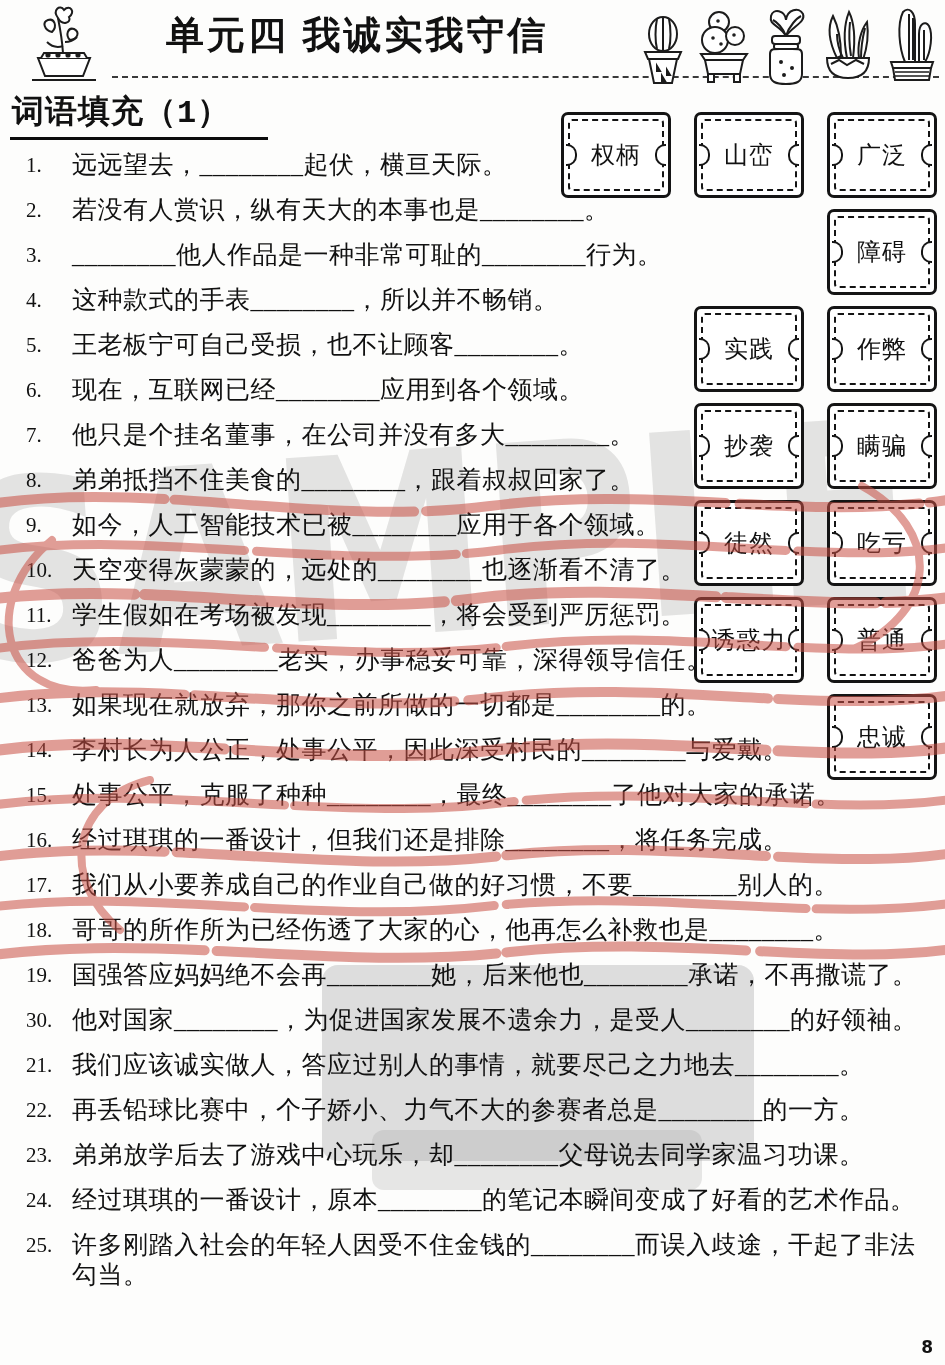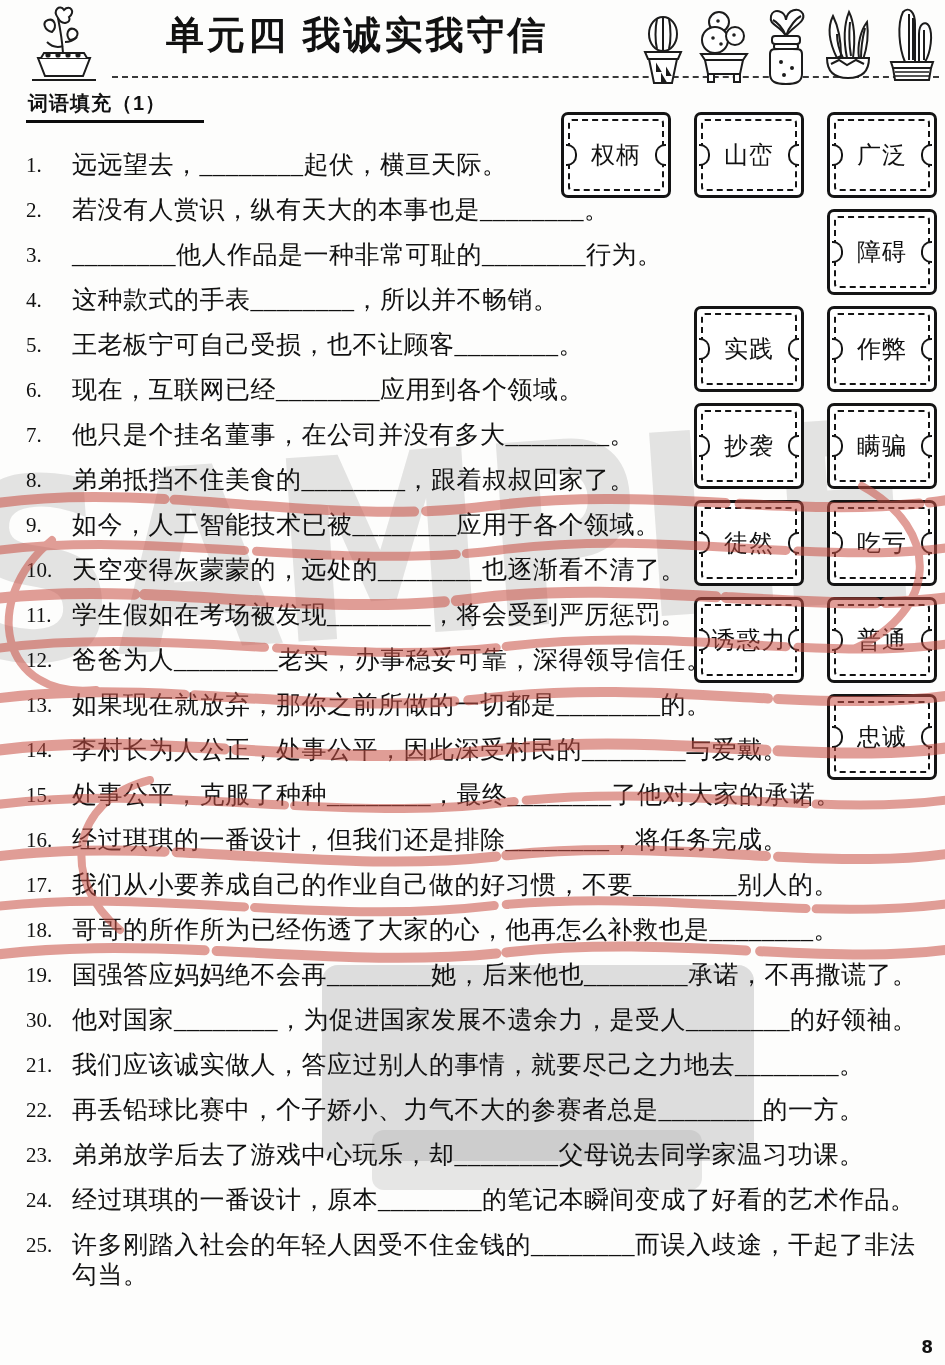--- a/index.html
+++ b/index.html
@@ -42,23 +42,23 @@
     font-family:"Liberation Sans","DejaVu Sans",sans-serif;
     font-size:38px;font-weight:900;letter-spacing:3px;margin:0;
   }
   .header-dash{
     position:absolute;left:112px;top:76px;right:6px;height:0;
     border-top:2px dashed #3a3a3a;z-index:2;
   }
   .plant-left{position:absolute;left:8px;top:2px;z-index:3;}
   .cacti{position:absolute;right:4px;top:2px;z-index:3;display:flex;gap:6px;align-items:flex-end;}
   .section-title{
-    position:absolute;left:26px;top:90px;z-index:3;
-    font-family:Liberation Sans, sans-serif;
-    font-size:20px;font-weight:900;letter-spacing:1px;
+    position:absolute;left:10px;top:90px;z-index:3;
+    font-family:Liberation Mono, monospace;
+    font-size:32px;font-weight:900;letter-spacing:1px;
     border-bottom:3px solid #0c0c0c;padding:0 38px 3px 2px;
   }
 
   
   .questions{position:absolute;left:26px;top:150px;width:905px;z-index:3;}
   .q-row{display:flex;align-items:flex-start;margin-bottom:15px;}
   .q-num{flex:0 0 46px;font-size:21px;line-height:30px;}
   .q-text{font-size:25px;line-height:30px;letter-spacing:0.5px;}
 
   

